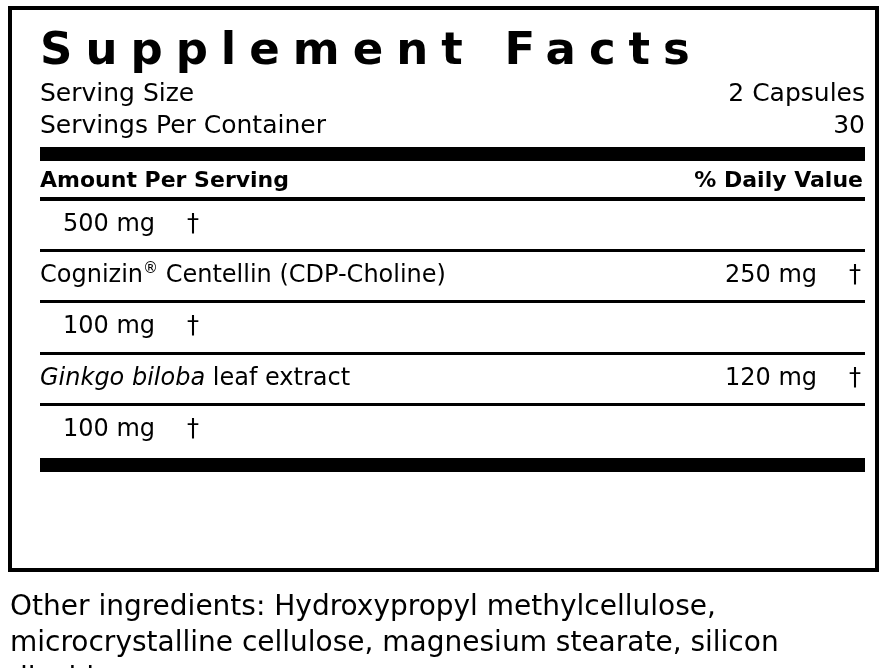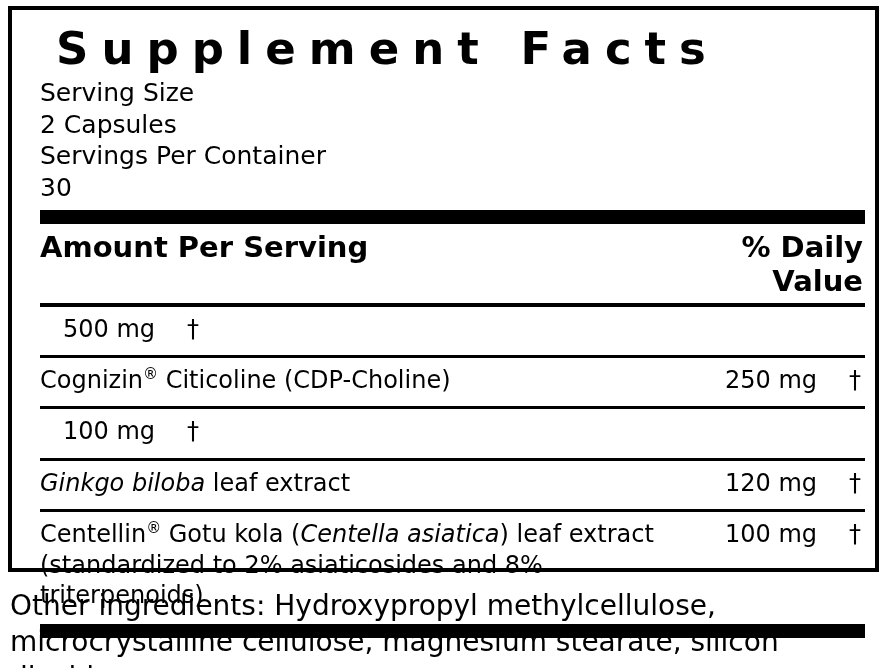--- a/index.html
+++ b/index.html
@@ -34,30 +34,29 @@
     width: 825px;
   }
 
   .title {
     font-size: 45px;
     font-weight: bold;
     letter-spacing: 13px;
     line-height: 1.18;
     white-space: nowrap;
     text-align: left;
-    margin: 0 0 2px 16px;
+    margin: 0 0 2px 0;
   }
 
   .srow {
     display: flex;
     justify-content: space-between;
     align-items: baseline;
     font-size: 25px;
     line-height: 1.26;
-    flex-direction: column;
   }
   .srow .label { text-align: left; }
   .srow .value { text-align: right; }
 
   .rule-thick {
     height: 14px;
     background: #000;
     margin: 7px 0 6px 0;
   }
   .rule-thick.bottom {
@@ -69,22 +68,22 @@
     margin: 4px 0 0 0;
   }
   .rule-head {
     height: 4px;
     background: #000;
     margin: 3px 0 0 0;
   }
 
   .headrow {
     display: flex;
-    align-items: flex-start;
-    font-size: 29px;
+    align-items: center;
+    font-size: 22px;
     font-weight: bold;
     padding-bottom: 2px;
   }
   .headrow .h-left { flex: 1; text-align: left; }
   .headrow .h-right { width: 212px; text-align: right; padding-right: 2px; }
 
   .irow {
     display: flex;
     align-items: flex-start;
     font-size: 24px;
@@ -144,41 +143,40 @@
     </div>
     <div class="rule-head"></div>
 
     <div class="irow">
       <span class="amt">500 mg</span>
       <span class="dv">†</span>
     </div>
     <div class="rule-thin"></div>
 
     <div class="irow">
-      <span class="name"><span>Cognizin</span><span class="sup">®</span><span> Citicoline (CDP-Choline)</span></span>
+      <span class="name"><span>Cognizin</span><span class="sup">®</span><span> Centellin (CDP-Choline)</span></span>
       <span class="amt">250 mg</span>
       <span class="dv">†</span>
     </div>
     <div class="rule-thin"></div>
 
     <div class="irow">
       <span class="amt">100 mg</span>
       <span class="dv">†</span>
     </div>
     <div class="rule-thin"></div>
 
     <div class="irow">
       <span class="name"><span class="ital">Ginkgo biloba</span><span> leaf extract</span></span>
       <span class="amt">120 mg</span>
       <span class="dv">†</span>
     </div>
     <div class="rule-thin"></div>
 
     <div class="irow">
-      <span class="name"><span>Centellin</span><span class="sup">®</span><span> Gotu kola (</span><span class="ital">Centella asiatica</span><span>) leaf extract</span><span class="sub">(standardized to 2% asiaticosides and 8% triterpenoids)</span></span>
       <span class="amt">100 mg</span>
       <span class="dv">†</span>
     </div>
 
     <div class="rule-thick bottom"></div>
 
   </div>
 </div>
 
 <div class="other">Other ingredients: Hydroxypropyl methylcellulose, microcrystalline cellulose, magnesium stearate, silicon dioxide</div>

